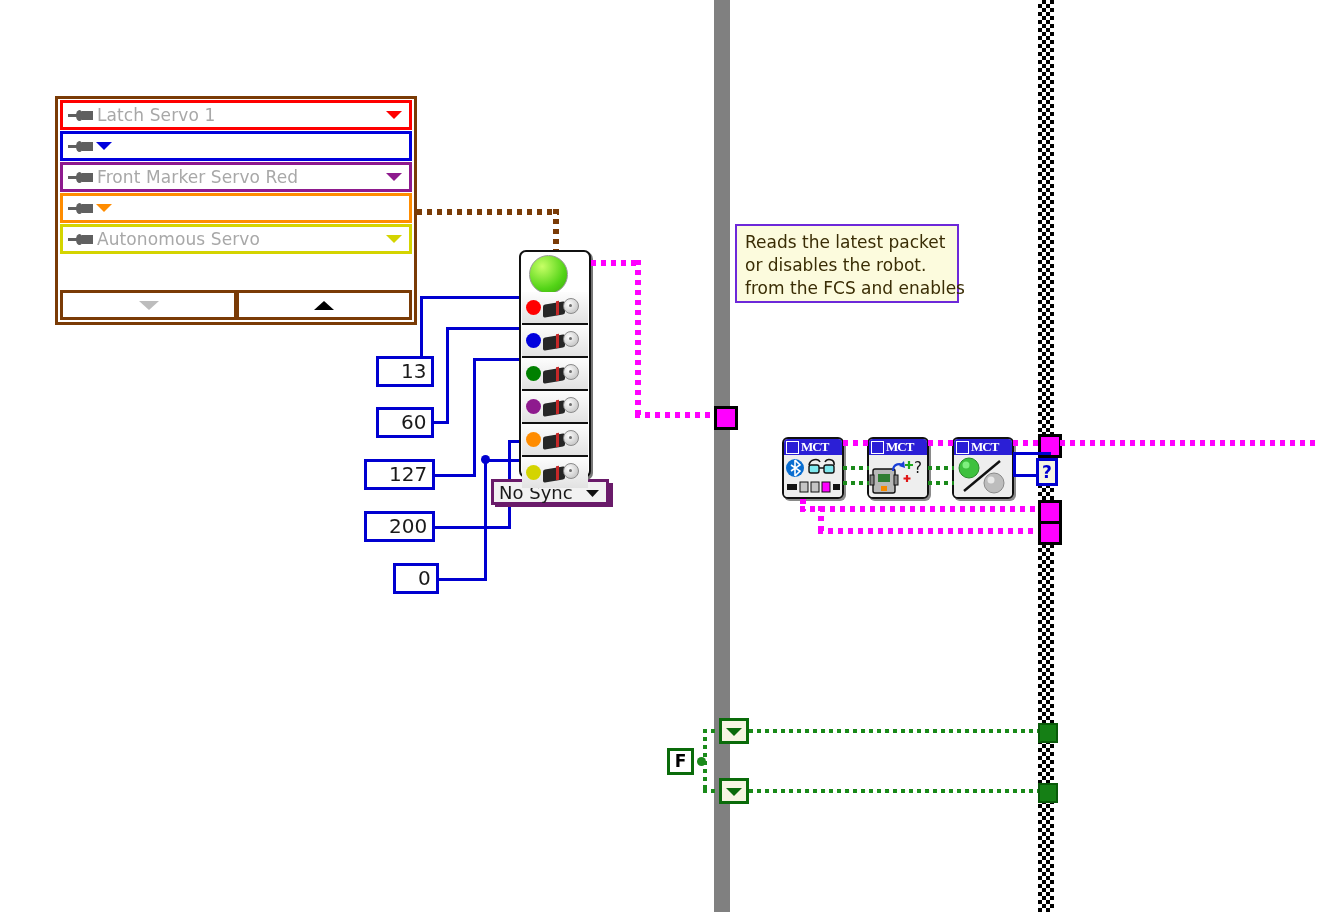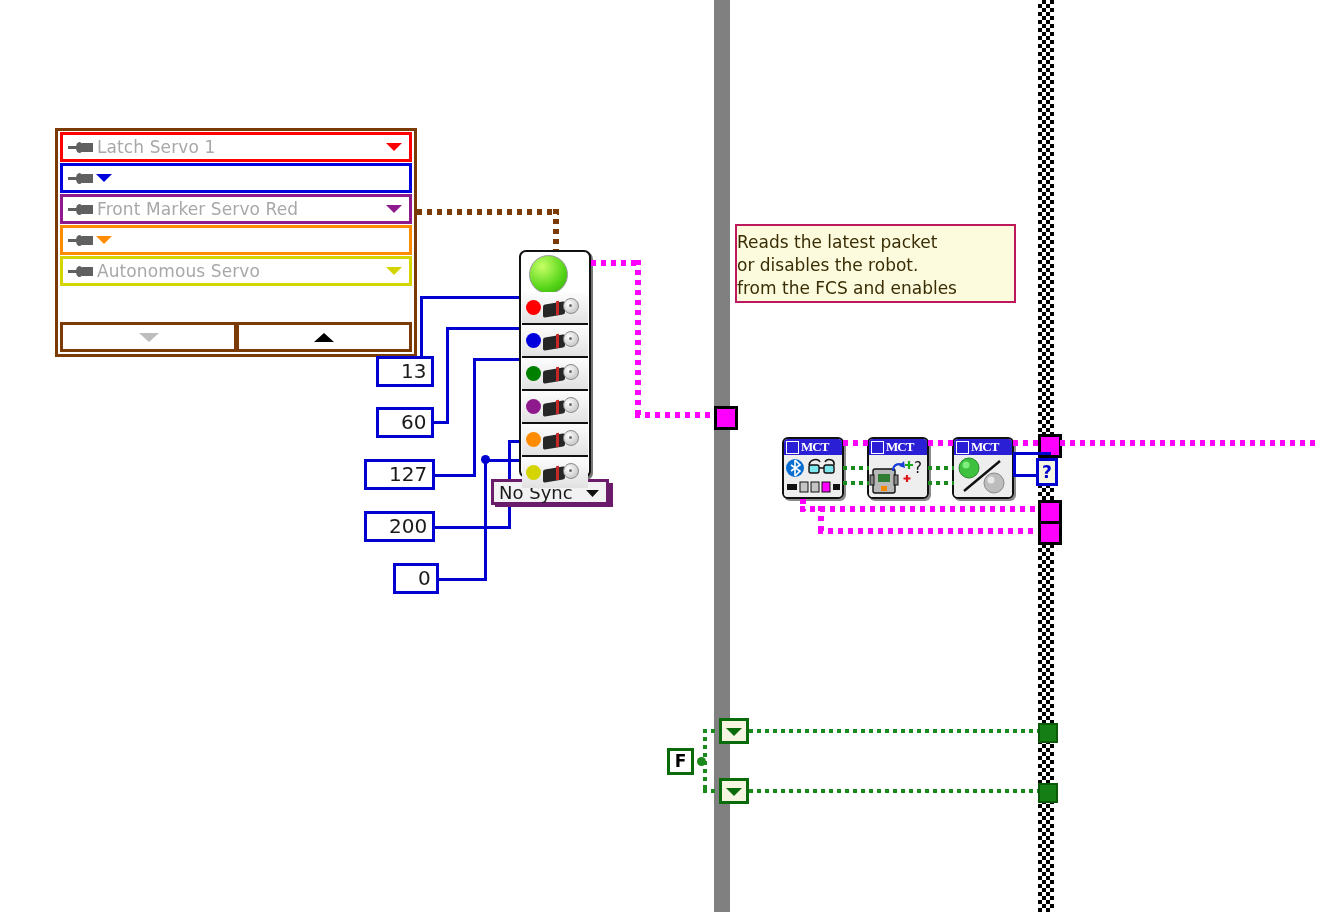--- a/index.html
+++ b/index.html
@@ -2,21 +2,21 @@
 <html><head>
 <meta charset="utf-8">
 <style>
   html,body{margin:0;padding:0;background:#ffffff;}
   body{width:1320px;height:912px;position:relative;overflow:hidden;
        font-family:"DejaVu Sans","Liberation Sans",sans-serif;}
   .abs{position:absolute;}
 
   
   #servo-array{left:55px;top:96px;width:362px;height:229px;
-     background:#ffffff;border:3px solid #7a3b06;box-sizing:border-box;margin-top:32px;}
+     background:#ffffff;border:3px solid #7a3b06;box-sizing:border-box;}
   .servo-row{height:30px;margin:1px 2px 1px 2px;box-sizing:border-box;
      border:3px solid #000;background:#ffffff;display:flex;align-items:center;
      position:relative;}
   .servo-term{width:26px;height:13px;margin-left:5px;flex:0 0 auto;position:relative;}
   .servo-term:before{content:"";position:absolute;left:0;top:5px;width:9px;height:3px;background:#606060;}
   .servo-term:after{content:"";position:absolute;left:8px;top:1px;width:7px;height:11px;
      background:#606060;border-radius:50%;}
   .servo-term i{position:absolute;left:14px;top:2px;width:11px;height:9px;background:#606060;display:block;}
   .servo-name{flex:1 1 auto;color:#a8a8a8;font-size:17px;white-space:nowrap;
      overflow:hidden;padding-left:3px;letter-spacing:.1px;}
@@ -55,22 +55,22 @@
      transform:skewY(-9deg);}
   .servo-pic .horn{position:absolute;left:20px;top:1px;width:14px;height:14px;border-radius:50%;
      background:radial-gradient(circle at 35% 35%,#fdfdfd,#b8b8b8);border:1px solid #8a8a8a;}
   .servo-pic .horn:after{content:"";position:absolute;left:5px;top:5px;width:3px;height:3px;
      border-radius:50%;background:#6f6f6f;}
   #clu-led{position:absolute;left:8px;top:3px;width:37px;height:37px;border-radius:50%;
      background:radial-gradient(circle at 33% 28%,#c7ff66,#53d417 62%,#3aa50c);
      border:1px solid #9a9a9a;}
 
   
-  #comment{left:735px;top:224px;width:281px;height:79px;background:#fcfbdd;
-     border:2px solid #be185d;box-sizing:border-box;padding:5px 8px 0 0;}
+  #comment{left:735px;top:224px;width:224px;height:79px;background:#fcfbdd;
+     border:2px solid #6d28d9;box-sizing:border-box;padding:5px 8px 0 8px;}
   #comment div{font-size:17px;line-height:23px;color:#3a2d05;white-space:nowrap;}
 
   
   .mct{position:absolute;width:62px;height:62px;background:#e8e8e8;border:2px solid #111;
      border-radius:6px;box-sizing:border-box;box-shadow:2px 2px 0 #8a8a8a;overflow:hidden;}
   .mct .bar{height:16px;background:#2b1fd6;display:flex;align-items:center;}
   .mct .bar b{color:#fff;font-size:13px;font-family:Liberation Serif, serif;
      letter-spacing:-1px;padding-left:2px;}
   .mct .pane{position:relative;height:42px;background:#eeeeee;}
 

